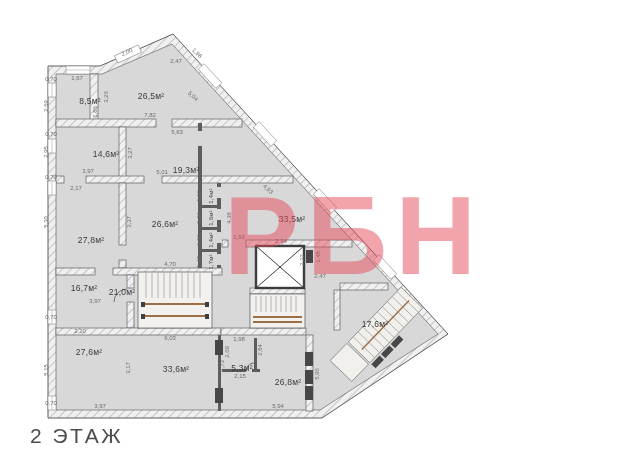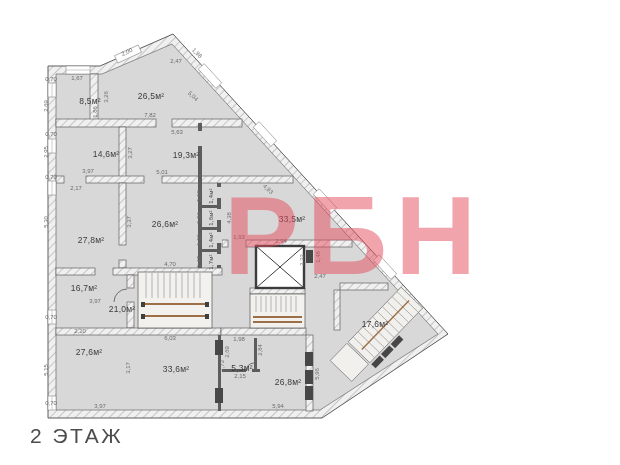--- a/index.html
+++ b/index.html
@@ -194,30 +194,30 @@
 
     <g fill="none" stroke="#555" stroke-width="0.8">
       <path d="M127,289 A13,13 0 0 0 114,302"></path>
       <path d="M246,371 A8,8 0 0 1 254,363"></path>
     </g>
   </svg>
 
   <span class="lbl" style="left:90px;top:101px">8,5м²</span>
   <span class="lbl" style="left:151px;top:96px">26,5м²</span>
   <span class="lbl" style="left:106px;top:154px">14,6м²</span>
-  <span class="lbl" style="left:186px;top:155px">19,3м²</span>
+  <span class="lbl" style="left:186px;top:170px">19,3м²</span>
   <span class="lbl" style="left:91px;top:240px">27,8м²</span>
   <span class="lbl" style="left:165px;top:224px">26,6м²</span>
   <span class="lbl" style="left:292px;top:219px">33,5м²</span>
   <span class="lbl small-room rot" style="left:211px;top:196px">1,4м²</span>
   <span class="lbl small-room rot" style="left:211px;top:218px">1,6м²</span>
   <span class="lbl small-room rot" style="left:211px;top:240px">1,4м²</span>
   <span class="lbl small-room rot" style="left:211px;top:262px">1,7м²</span>
   <span class="lbl" style="left:84px;top:288px">16,7м²</span>
-  <span class="lbl" style="left:122px;top:309px">21,0м²</span>
+  <span class="lbl" style="left:122px;top:292px">21,0м²</span>
   <span class="lbl" style="left:89px;top:352px">27,6м²</span>
   <span class="lbl" style="left:176px;top:369px">33,6м²</span>
   <span class="lbl" style="left:242px;top:368px">5,3м²</span>
   <span class="lbl" style="left:288px;top:382px">26,8м²</span>
   <span class="lbl" style="left:375px;top:324px">17,6м²</span>
 
   <span class="lbl dim diag-up" style="left:127px;top:52px">2,00</span>
   <span class="lbl dim" style="left:176px;top:61px">2,47</span>
   <span class="lbl dim diag-dn" style="left:197px;top:53px">1,98</span>
   <span class="lbl dim diag-dn" style="left:193px;top:96px">5,04</span>

